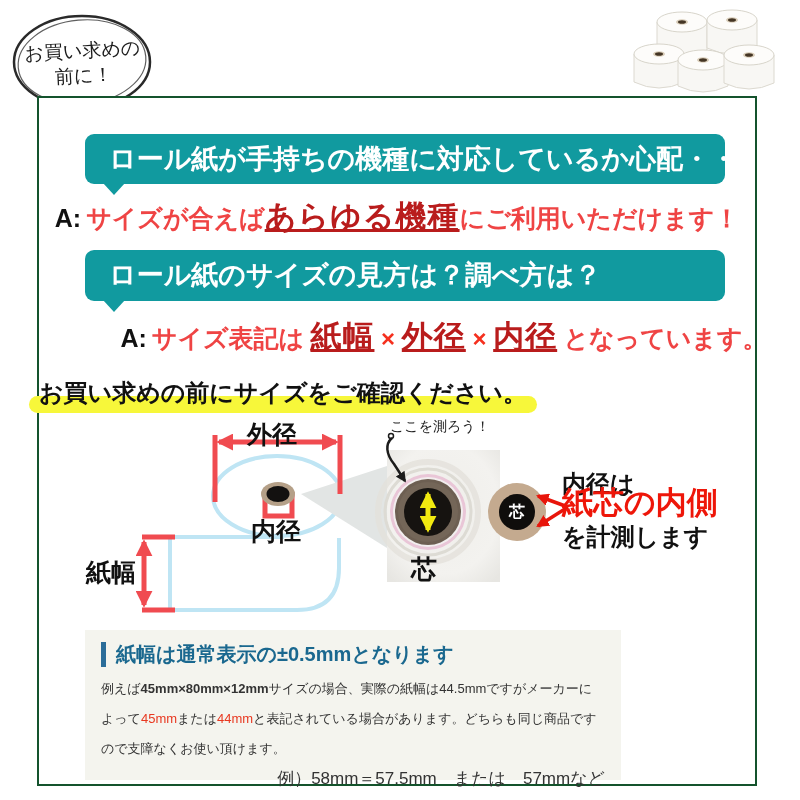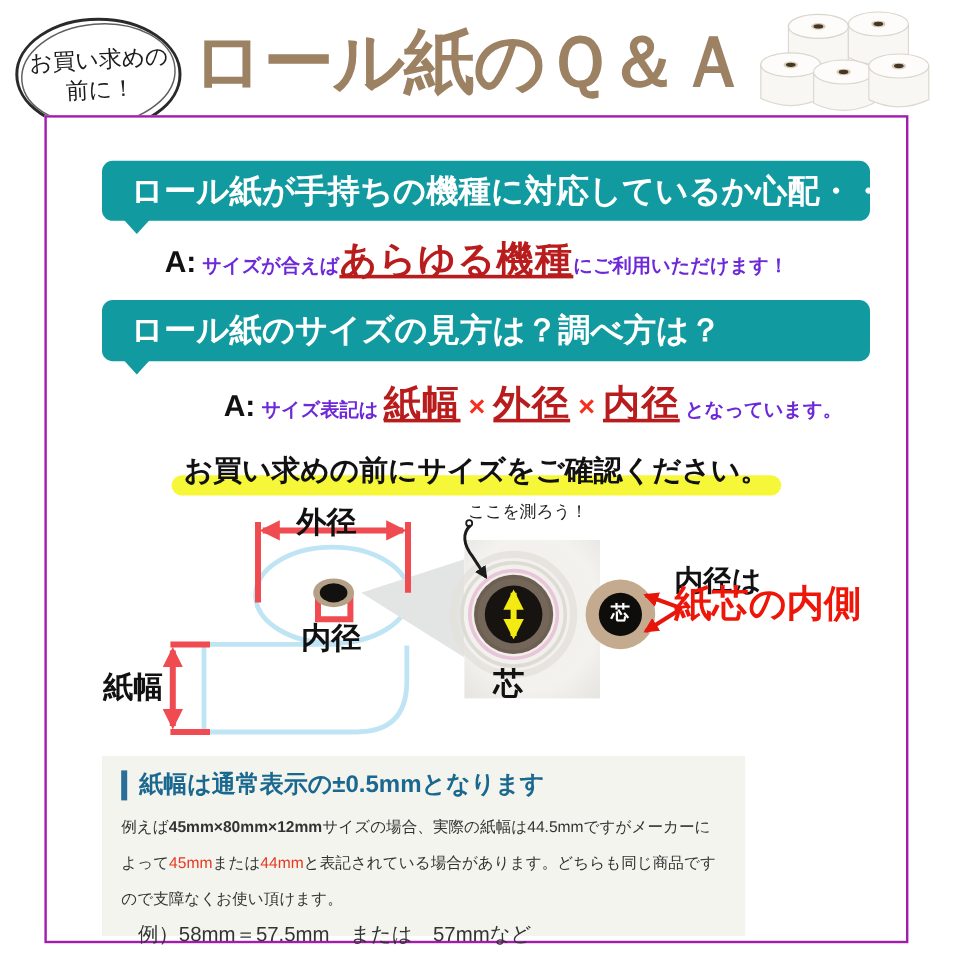--- a/index.html
+++ b/index.html
@@ -10,41 +10,41 @@
   
   #bubble-svg { position:absolute; left:6px; top:4px; }
   #bubble-text { position:absolute; left:16px; top:38px; width:134px; text-align:center;
     font-size:19px; line-height:25px; color:#1c1c1c; transform:rotate(-3deg); }
   #page-title { position:absolute; left:160px; top:14px; width:486px;
     font-size:59px; font-weight:800; letter-spacing:-1px; color:#9c8163; line-height:76px; white-space:nowrap; }
   #rolls-svg { position:absolute; left:632px; top:2px; }
 
   
   #panel { position:absolute; left:37px; top:96px; width:720px; height:690px;
-    border:2px solid #a21caf; background:#fff; }
+    border:2px solid #14532d; background:#fff; }
 
   .qbar { position:absolute; left:46px; width:640px; height:50px; background:#119a9f;
     border-radius:9px; color:#fff; font-weight:800; font-size:27px; line-height:50px;
     padding-left:24px; white-space:nowrap; overflow:hidden; }
   #qbar1 { top:36px; }
   #qbar2 { top:152px; height:51px; line-height:51px; }
   .qtri { position:absolute; left:64px; width:0; height:0;
     border-left:11px solid transparent; border-right:11px solid transparent;
     border-top:12px solid #119a9f; }
   #qtri1 { top:85px; } #qtri2 { top:202px; }
 
   .answer { position:absolute; left:0; width:100%; height:46px; line-height:46px;
     text-align:center; white-space:nowrap; }
   #ans1 { top:96px; } #ans2 { top:216px;margin-left:47px; }
   .aprefix { font-size:25px; font-weight:800; margin-right:5px; }
-  .seg-black  { font-size:16px; font-weight:800; color:#6d28d9; }
+  .seg-black  { font-size:25px; font-weight:800; color:#ef4444;font-family:Liberation Serif, serif; }
   .seg-redbig { font-size:31px; font-weight:800; color:#b91c1c; letter-spacing:1px;text-decoration:underline; }
   .seg-redx   { font-size:24px; font-weight:800; color:#f5301e; }
 
-  #notice { position:absolute; top:274px; left:0; width:100%; height:42px; line-height:42px; text-align:center; }
+  #notice { position:absolute; top:274px; left:0; width:100%; height:42px; line-height:42px; }
   #notice-inner { position:relative; display:inline-block; font-size:24px; font-weight:800; z-index:1; }
   #notice-inner::before { content:""; position:absolute; left:-10px; right:-10px; bottom:1px;
     height:17px; background:#f7f73a; border-radius:9px; z-index:-1; }
 
   
   #diagram-svg { position:absolute; left:0; top:310px; }
   .dlabel { position:absolute; font-weight:800; white-space:nowrap; }
   #lbl-outer { left:208px; top:320px; font-size:25px; }
   #lbl-measure { left:351px; top:320px; font-size:14px; font-weight:normal; color:#222; }
   #lbl-inner { left:212px; top:417px; font-size:25px; }
@@ -58,38 +58,37 @@
 
   
   #notebox { position:absolute; left:46px; top:532px; width:536px; height:150px;
     background:#f4f4ee; padding:12px 16px; }
   #note-head { font-size:20px; font-weight:800; color:#1a688f;
     border-left:5px solid #2b6d99; padding-left:10px; line-height:25px; }
   #note-body { margin-top:7px; font-size:13px; line-height:30px; color:#333; }
   .seg-plain { }
   .seg-bold { font-weight:bold; }
   .seg-red { color:#e83820; }
-  #note-example { font-size:17px; line-height:30px; color:#333; padding-left:14px; white-space:pre; }
+  #note-example { font-size:17px; line-height:30px; color:#333; padding-left:14px; white-space:pre;text-align:right; }
 </style>
 </head>
 <body>
 
 <div id="stage">
 
   <svg id="bubble-svg" width="160" height="126" viewBox="0 0 160 126">
     <polygon points="116,88 152,116 108,100" fill="#fff" stroke="#2a2a2a" stroke-width="2.5" stroke-linejoin="round"></polygon>
     <ellipse cx="76" cy="58" rx="68" ry="46" fill="#fff" stroke="#2a2a2a" stroke-width="2.5"></ellipse>
     <ellipse cx="76" cy="58" rx="64" ry="42" fill="none" stroke="#2a2a2a" stroke-width="1.2" opacity="0.75" transform="rotate(-5 76 58)"></ellipse>
   </svg>
   <div id="bubble-text">
     <div>お買い求めの</div>
     <div>前に！</div>
   </div>
 
-  <div id="page-title">ロール紙のＱ＆Ａ</div>
 
   <svg id="rolls-svg" width="164" height="96" viewBox="0 0 164 96">
     <g>
       <path d="M25,20 L25,48 Q50,60 75,48 L75,20 Z" fill="#f8f7f4" stroke="#dcd9d0"></path>
       <ellipse cx="50" cy="20" rx="25" ry="10" fill="#fdfcfa" stroke="#d8d5cb"></ellipse>
       <ellipse cx="50" cy="20" rx="6" ry="2.8" fill="#d9cdb9"></ellipse>
         <ellipse cx="50" cy="20" rx="4" ry="1.8" fill="#443524"></ellipse>
     </g>
     <g>
       <path d="M75,18 L75,46 Q100,58 125,46 L125,18 Z" fill="#f8f7f4" stroke="#dcd9d0"></path>
@@ -212,20 +211,21 @@
     </svg>
 
     <div id="lbl-outer" class="dlabel">外径</div>
     <div id="lbl-measure" class="dlabel">ここを測ろう！</div>
     <div id="lbl-inner" class="dlabel">内径</div>
     <div id="lbl-width" class="dlabel">紙幅</div>
     <div id="lbl-core-photo" class="dlabel">芯</div>
     <div id="lbl-core-ring" class="dlabel">芯</div>
     <div id="r-line1" class="dlabel">内径は</div>
     <div id="r-line2" class="dlabel">紙芯の内側</div>
+    <div id="r-line3" class="dlabel">を計測します</div>
 
     <div id="notebox">
       <div id="note-head">紙幅は通常表示の±0.5mmとなります</div>
       <div id="note-body"><span class="seg-plain">例えば</span><span class="seg-bold">45mm×80mm×12mm</span><span class="seg-plain">サイズの場合、実際の紙幅は44.5mmですがメーカーによって</span><span class="seg-red">45mm</span><span class="seg-plain">または</span><span class="seg-red">44mm</span><span class="seg-plain">と表記されている場合があります。どちらも同じ商品ですので支障なくお使い頂けます。</span></div>
       <div id="note-example">例）58mm＝57.5mm　または　57mmなど</div>
     </div>
 
   </div>
 </div>
 

